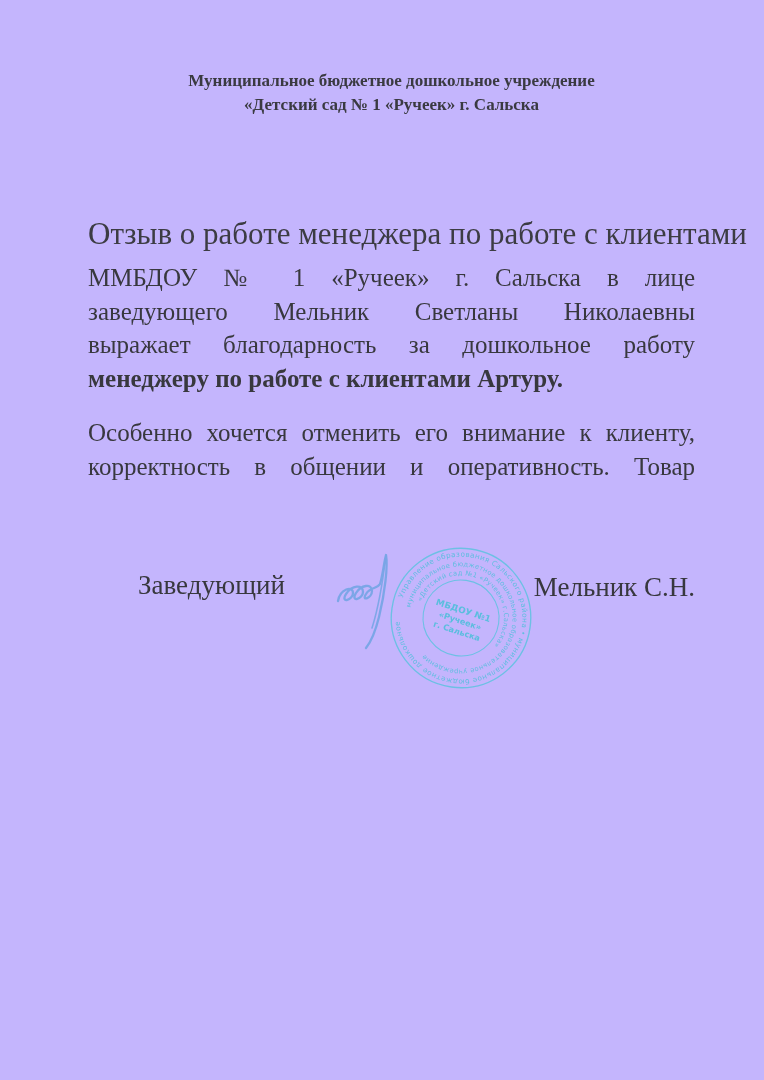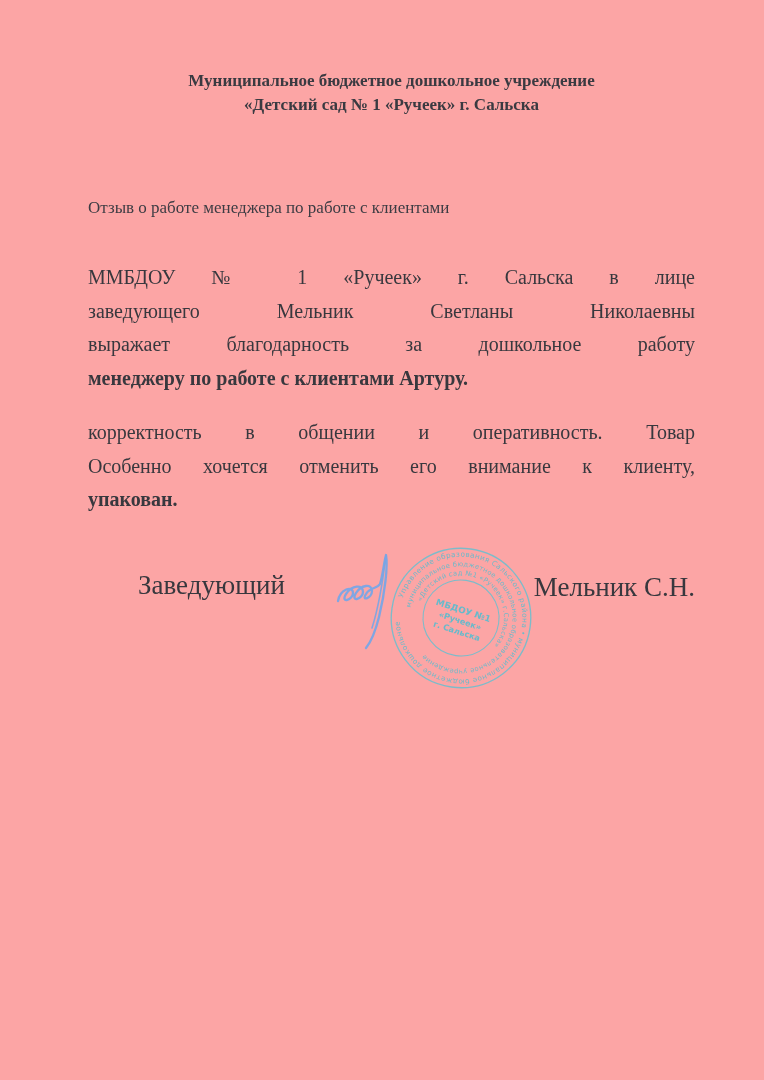--- a/index.html
+++ b/index.html
@@ -4,21 +4,21 @@
 <style>
   html, body {
     margin: 0;
     padding: 0;
     background: #ffffff;
   }
   .page {
     position: relative;
     width: 764px;
     height: 1080px;
-    background: #fca5a5;
+    background: #c4b5fd;
     overflow: hidden;
     font-family: "Liberation Serif", serif;
     color: #38383e;
   }
   .content {
     position: absolute;
     left: 88px;
     top: 0;
     width: 607px;
     height: 1080px;
@@ -29,33 +29,33 @@
     left: 0;
     width: 100%;
     text-align: center;
     font-size: 17px;
     line-height: 23.5px;
     font-weight: bold;
     color: #3a3a41;
   }
   .letter-title {
     position: absolute;
-    top: 192px;
+    top: 218px;
     left: 0;
     width: 100%;
-    font-size: 17px;
+    font-size: 31px;
     line-height: 32px;
     color: #3c3c43;
     white-space: nowrap;
   }
   .para {
     position: absolute;
     left: 0;
     width: 607px;
-    font-size: 20px;
+    font-size: 25px;
     line-height: 33.6px;
     color: #38383e;
   }
   .para-1 { top: 261px; }
   .para-2 { top: 416px; }
   .jline {
     text-align: justify;
     text-align-last: justify;
   }
   .jline.last {
@@ -117,23 +117,22 @@
     <div class="letter-title">Отзыв о работе менеджера по работе с клиентами</div>
 
     <div class="para para-1">
       <div class="jline">ММБДОУ № 1 «Ручеек» г. Сальска в лице</div>
       <div class="jline">заведующего Мельник Светланы Николаевны</div>
       <div class="jline">выражает благодарность за дошкольное работу</div>
       <div class="jline last">менеджеру по работе с клиентами Артуру.</div>
     </div>
 
     <div class="para para-2">
+      <div class="jline">Особенно хочется отменить его внимание к клиенту,</div>
       <div class="jline">корректность в общении и оперативность. Товар</div>
-      <div class="jline">Особенно хочется отменить его внимание к клиенту,</div>
-      <div class="jline last">упакован.</div>
     </div>
 
     <div class="sig-row">
       <span class="sig-role">Заведующий</span>
       <span class="sig-name">Мельник С.Н.</span>
     </div>
 
   </div>
 
   <svg class="stamp" viewBox="0 0 160 160" aria-hidden="true">

